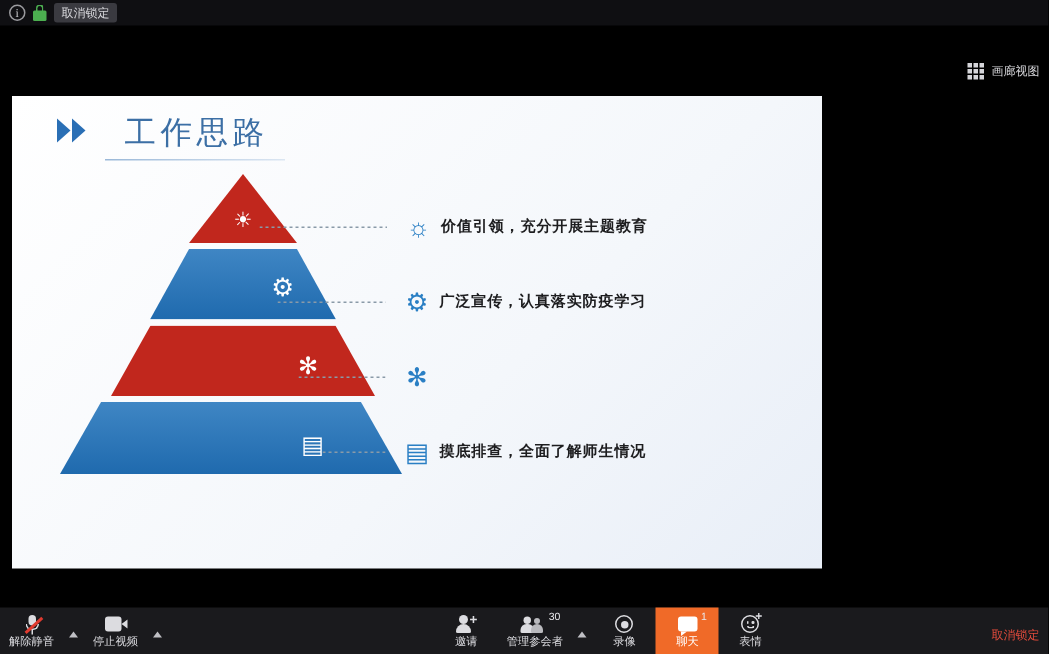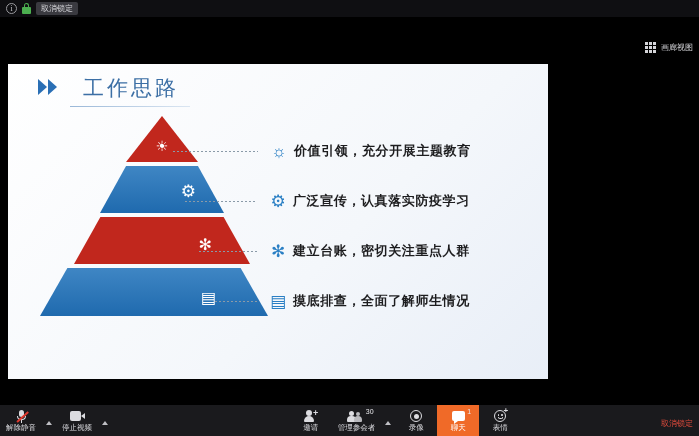--- a/index.html
+++ b/index.html
@@ -106,21 +106,21 @@
   .brow { position: relative; height: 50px; display: flex; align-items: center; }
   .dots {
     flex: 0 0 95px; height: 1px; margin-right: 6px;
     background-image: linear-gradient(to right,#8a9aa8 50%, transparent 0);
     background-size: 4px 1px; background-repeat: repeat-x;
   }
   .b-icon {
     flex: 0 0 30px; text-align: center; color: #2a7fc4; font-size: 17px; line-height: 1;
   }
   .b-text {
-    font-family: "DejaVu Sans", sans-serif; font-size: 13px; color: #1d1d1f;
+    font-family: "DejaVu Sans", sans-serif; font-size: 10px; color: #1d1d1f;
     letter-spacing: .6px; white-space: nowrap; font-weight: bold;
   }
   .brow.r1 .dots { flex-basis: 85px; }
   .brow.r2 .dots { flex-basis: 72px; }
   .brow.r3 .dots { flex-basis: 58px; }
   .brow.r4 .dots { flex-basis: 42px; }
   .brow.r1 { margin-left: 0px; }
   .brow.r2 { margin-left: 12px; }
   .brow.r3 { margin-left: 26px; }
   .brow.r4 { margin-left: 42px; }
@@ -312,21 +312,20 @@
           <span class="b-text">价值引领，充分开展主题教育</span>
         </div>
         <div class="brow r2">
           <span class="dots"></span>
           <span class="b-icon">⚙</span>
           <span class="b-text">广泛宣传，认真落实防疫学习</span>
         </div>
         <div class="brow r3">
           <span class="dots"></span>
           <span class="b-icon">✻</span>
-          <span class="b-text">建立台账，密切关注重点人群</span>
         </div>
         <div class="brow r4">
           <span class="dots"></span>
           <span class="b-icon">▤</span>
           <span class="b-text">摸底排查，全面了解师生情况</span>
         </div>
       </div>
     </div>
 
   </div>

